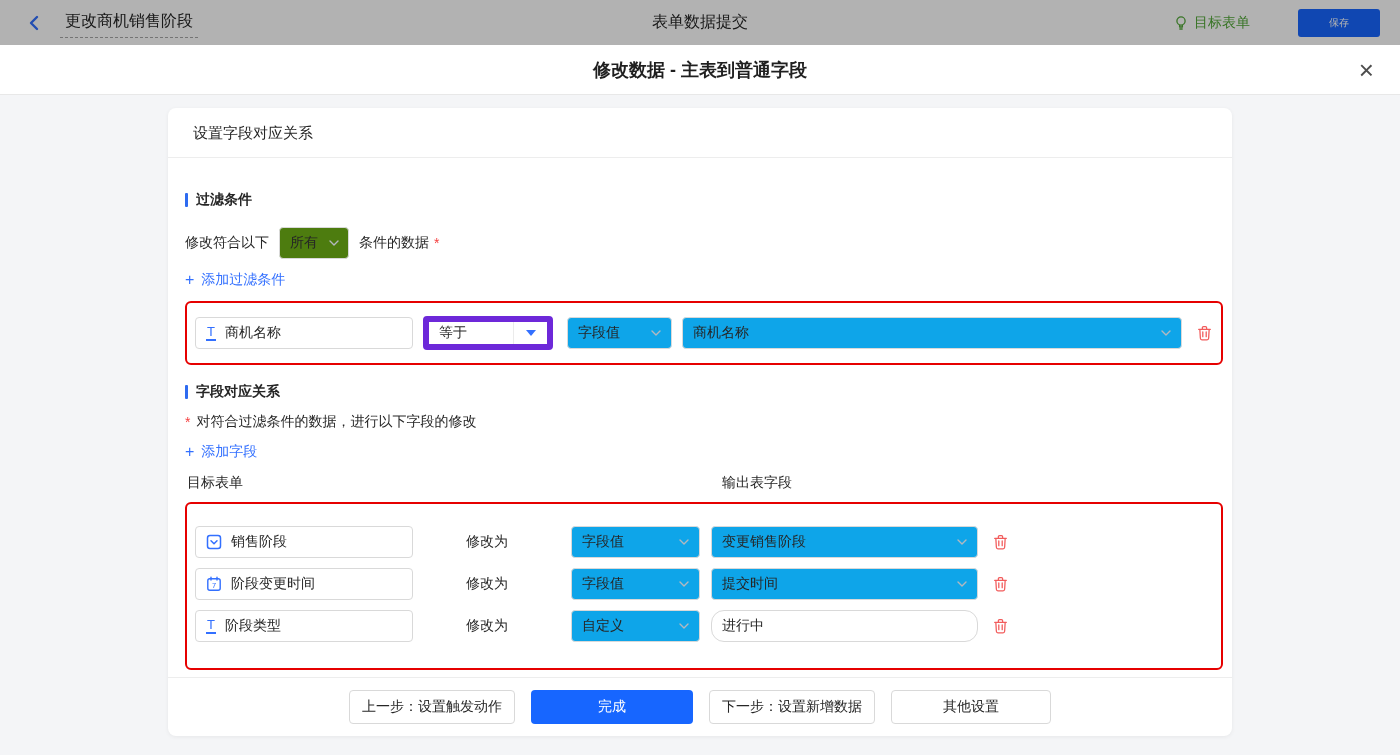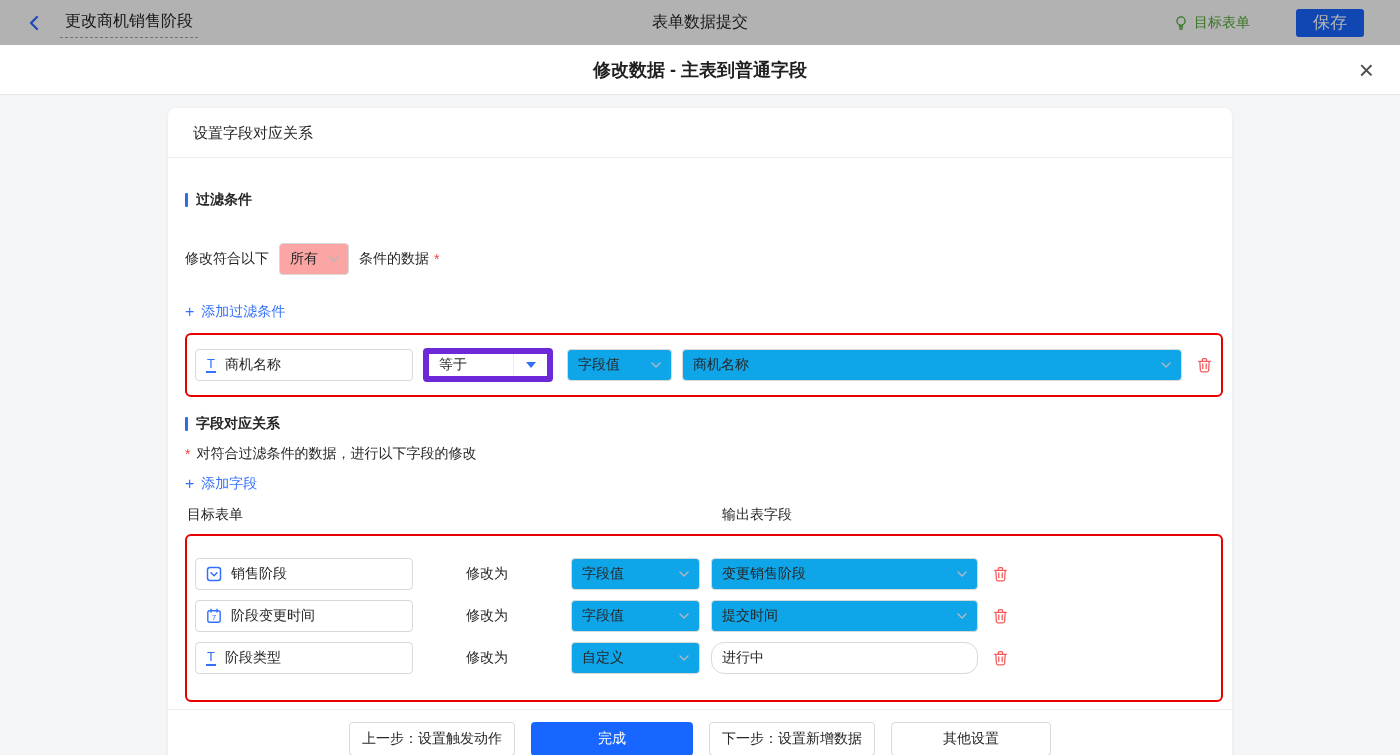--- a/index.html
+++ b/index.html
@@ -15,23 +15,23 @@
     background:#fff; display:flex; align-items:center; padding:0 18px; }
   .topbar-overlay { position:absolute; top:0; left:0; width:100%; height:45px;
     background:rgba(0,0,0,0.30); z-index:6; pointer-events:none; }
   .back-btn { display:flex; align-items:center; margin-left:8px; cursor:pointer; }
   .flow-title { margin-left:16px; font-size:16px; color:#262626;
     border-bottom:1px dashed #a6a6a6; padding:3px 5px 5px; }
   .page-title { position:absolute; left:50%; transform:translateX(-50%);
     font-size:16px; color:#262626; }
   .guide-btn { position:absolute; right:150px; display:flex; align-items:center;
     gap:5px; color:#52a838; font-size:14px; cursor:pointer; }
-  .save-btn { position:absolute; right:36px; width:68px; height:28px;
+  .save-btn { position:absolute; right:20px; width:82px; height:28px;
     background:#1766ff; color:#fff; border:none; border-radius:3px;
-    font-size:17px; font-family:inherit; cursor:pointer; }
+    font-size:10px; font-family:inherit; cursor:pointer; }
 
   
   .modal { position:absolute; top:45px; left:0; width:100%; height:710px;
     background:#f4f5f7; z-index:2; }
   .modal-header { height:50px; background:#fff; border-bottom:1px solid #e8e8e8;
     display:flex; align-items:center; justify-content:center; position:relative; }
   .modal-title { font-size:18px; font-weight:bold; color:#1f1f1f; }
   .close-btn { position:absolute; right:26px; top:50%; transform:translateY(-50%);
     font-size:26px; font-weight:200; color:#4d4d4d; line-height:1; cursor:pointer; }
 
@@ -44,22 +44,22 @@
 
   .section-title { display:flex; align-items:center; gap:8px; font-size:14px;
     font-weight:bold; color:#262626; }
   .section-bar { width:3px; height:14px; background:#2e6bf0; border-radius:1px; }
   .mt-filter { padding-top:33px; }
   .mt-mapping { margin-top:18px; }
 
   .cond-line { margin-top:18px; display:flex; align-items:center; }
   .req { color:#f53f3f; margin-left:5px; font-size:14px; }
   .mini-select { width:70px; height:32px; border:1px solid #d9d9d9; border-radius:4px;
-    background:#fca5a5; display:flex; align-items:center; justify-content:space-between;
-    padding:0 9px 0 10px; margin:16px 10px; cursor:pointer; }
+    background:#4d7c0f; display:flex; align-items:center; justify-content:space-between;
+    padding:0 9px 0 10px; margin:0 10px; cursor:pointer; }
 
   .add-link { margin-top:12px; color:#3370ff; font-size:14px; display:flex;
     align-items:center; gap:7px; cursor:pointer; width:max-content; }
   .plus { font-size:16px; line-height:14px; }
 
   .red-box { border:2px solid #e60000; border-radius:6px; margin-top:12px;
     margin-right:-8px; padding:13px 8px; display:flex; align-items:center; }
   .red-box-col { flex-direction:column; align-items:stretch; gap:10px;
     margin-top:10px; padding:22px 8px 26px; }
   .map-row { display:flex; align-items:center; }

